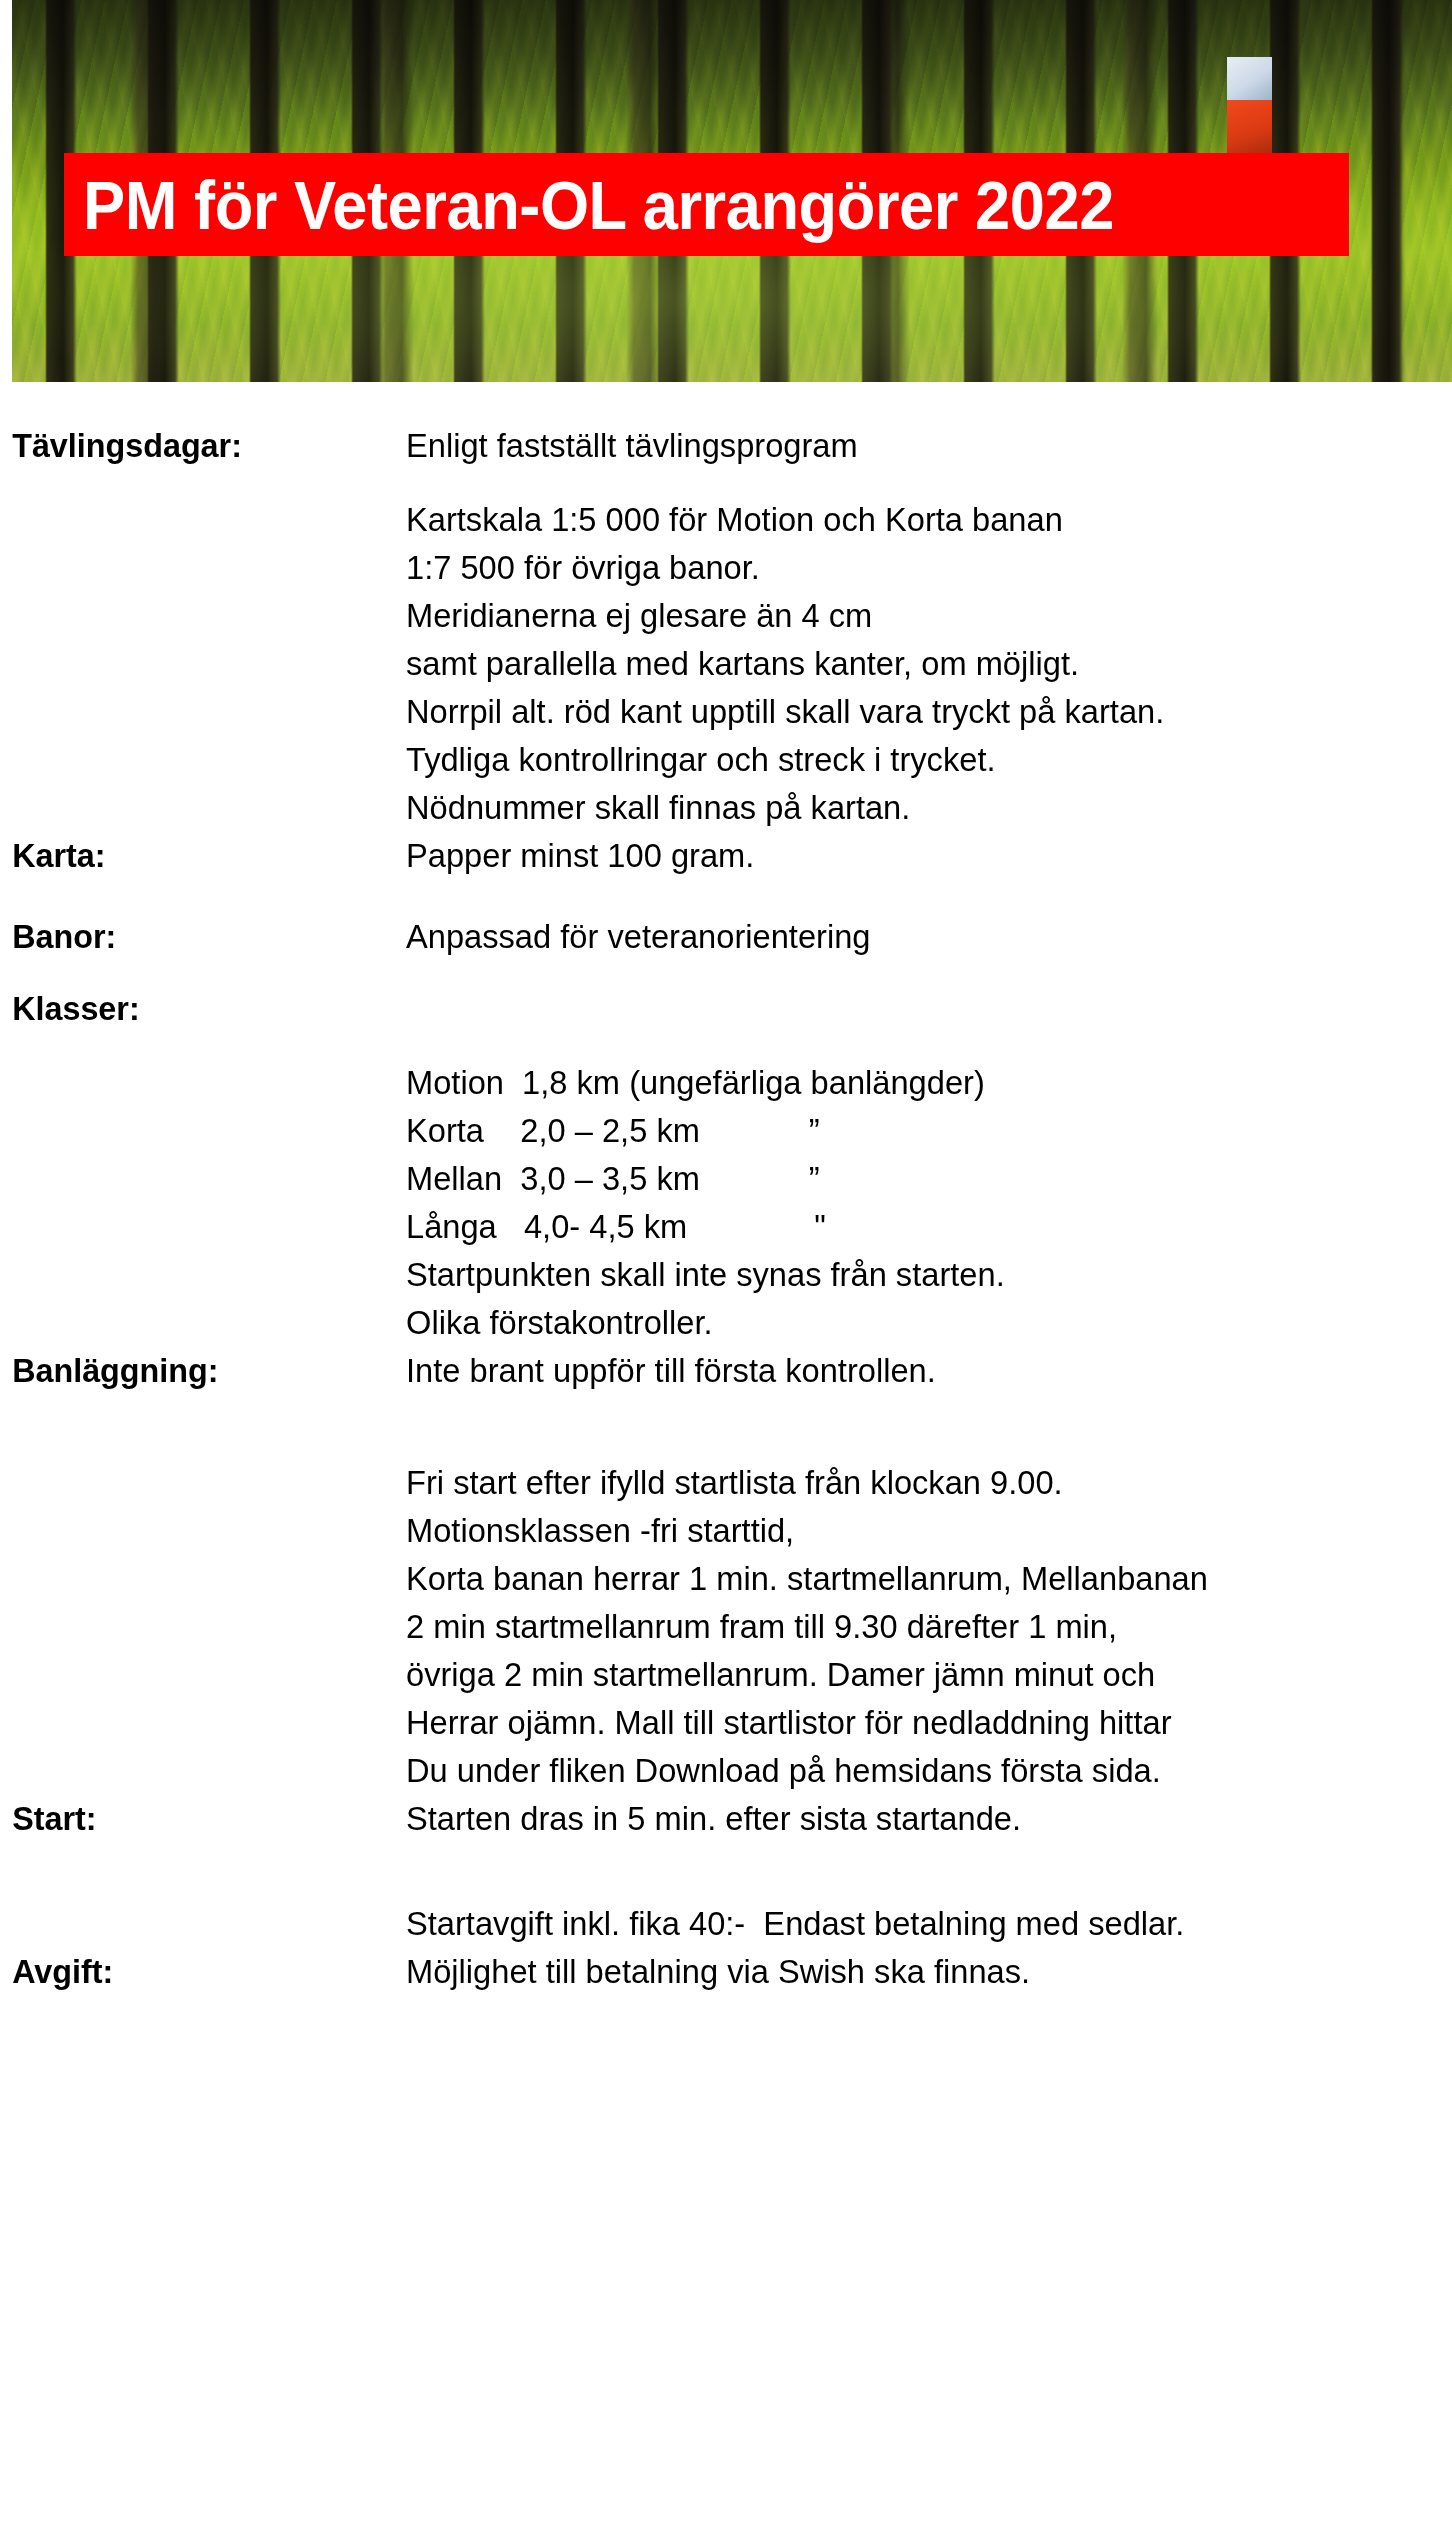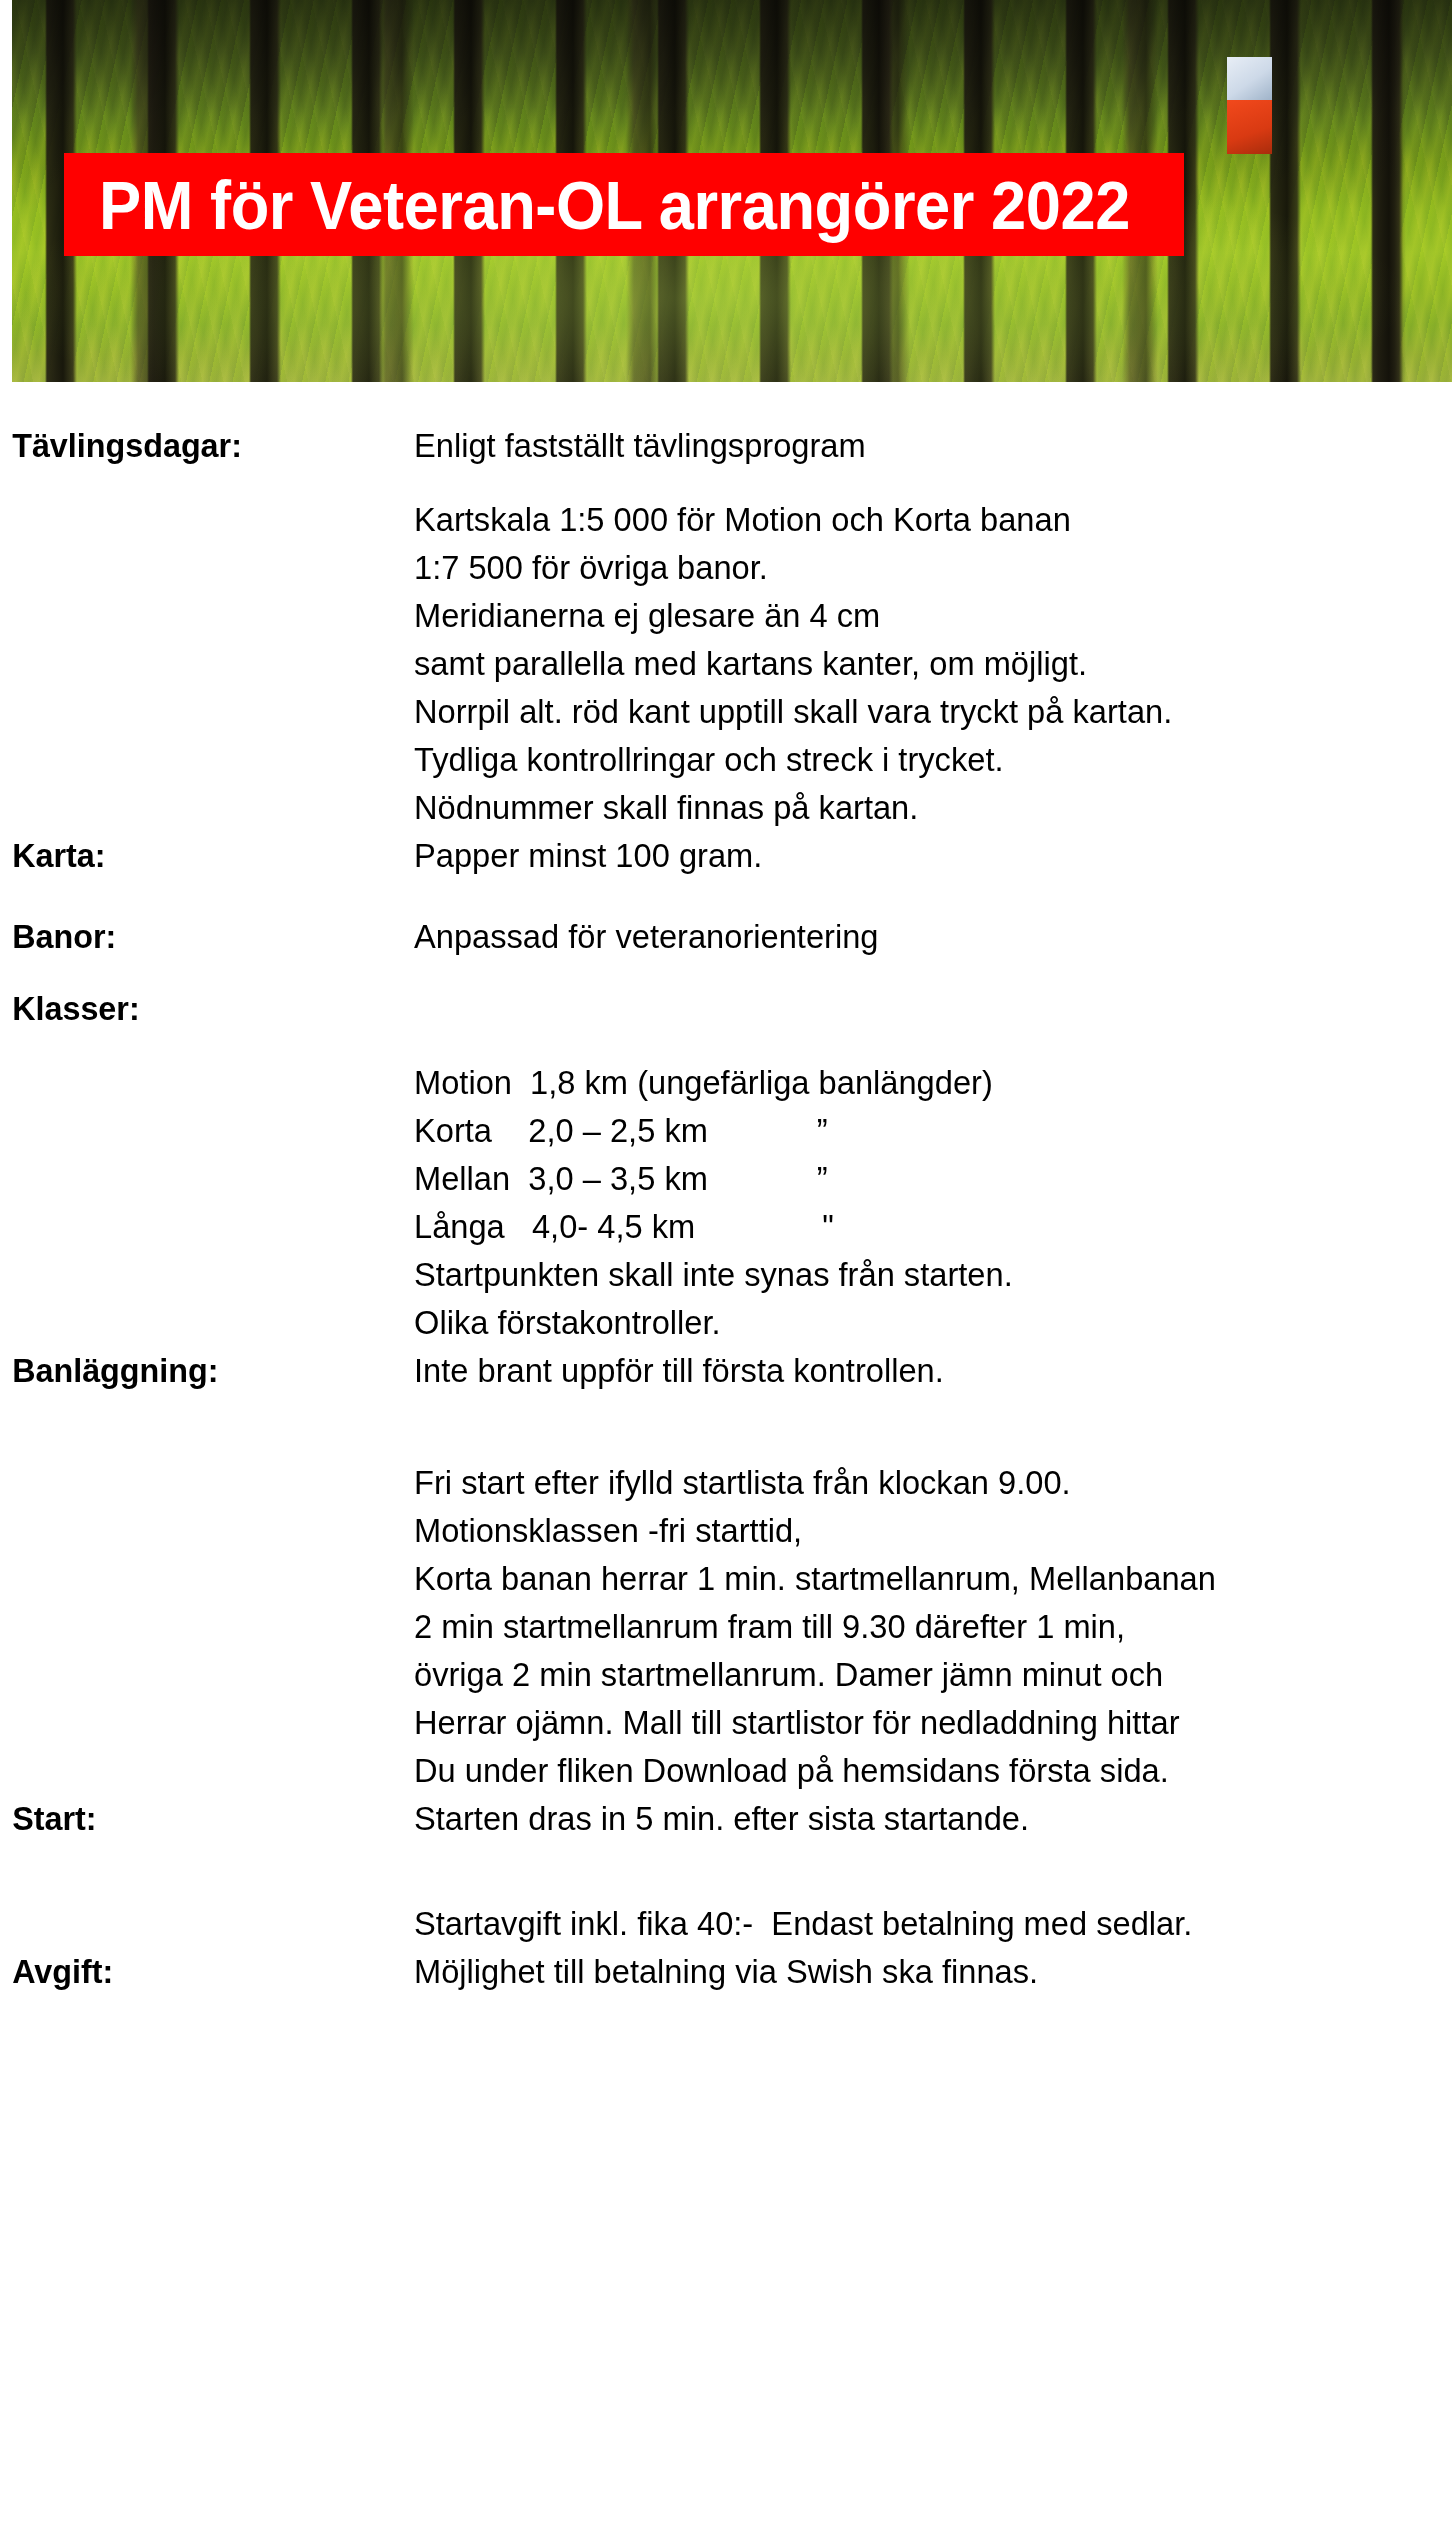--- a/index.html
+++ b/index.html
@@ -100,27 +100,27 @@
     left: 0; top: 44%;
     width: 100%; height: 56%;
     background: linear-gradient(160deg, #f2491c 0%, #d93a12 60%, #a82c0c 100%);
   }
 
   
   .title-bar {
     position: absolute;
     left: 52px;
     top: 153px;
-    width: 1120px;
+    width: 1285px;
     height: 103px;
     background: #ff0000;
     display: flex;
     align-items: center;
     justify-content: flex-start;
-    padding-left: 35px;
+    padding-left: 19px;
     box-sizing: border-box;
   }
   .title-text {
     color: #ffffff;
     font-family: "Liberation Sans", sans-serif;
     font-weight: bold;
     font-size: 68px;
     line-height: 1;
     letter-spacing: -0.5px;
     transform: scaleX(0.93);
@@ -150,21 +150,20 @@
     line-height: 47px;
     transform: scaleX(0.95);
     transform-origin: left top;
     white-space: nowrap;
   }
   .content {
     flex: 1 1 auto;
     font-size: 34px;
     line-height: 48px;
     padding-right: 7.9px;
-    margin-left: 8px;
   }
   .content .ln {
     white-space: pre;
     transform: scaleX(0.96);
     transform-origin: left top;
     height: 48px;
   }
   .sp-40 { height: 39px; }
 </style>
 </head>

